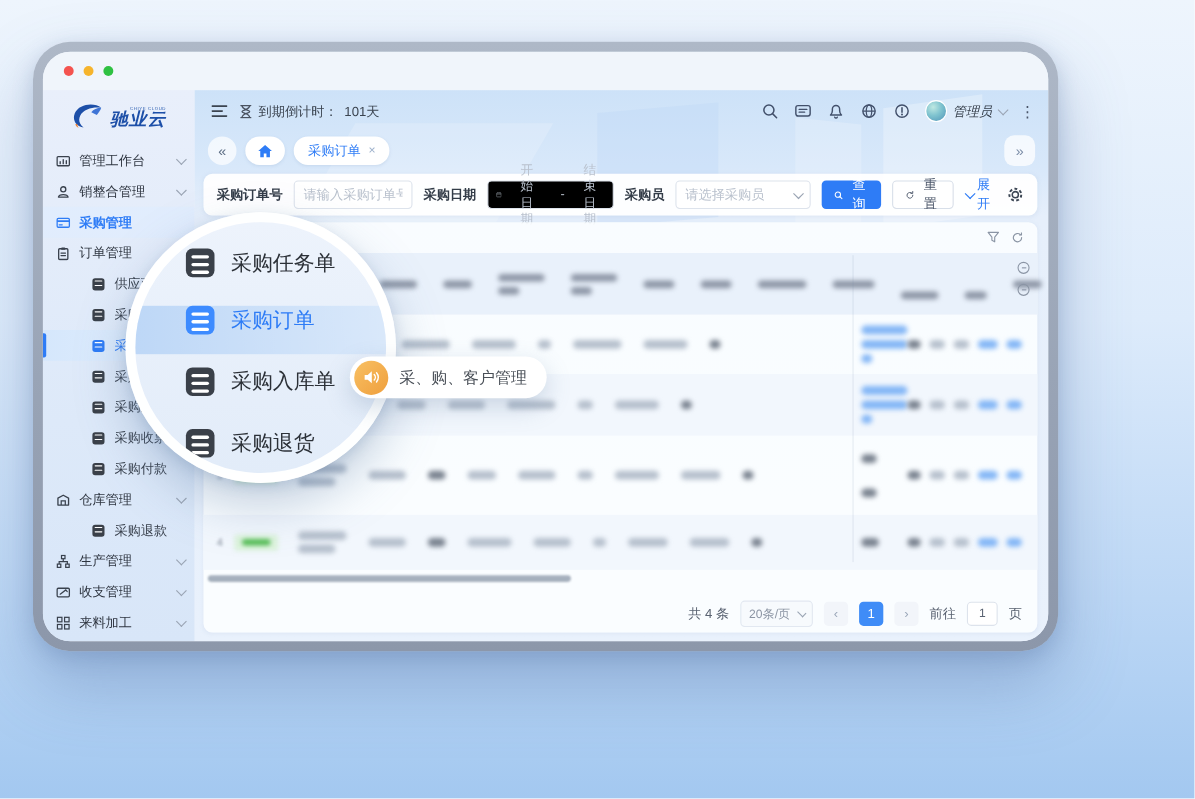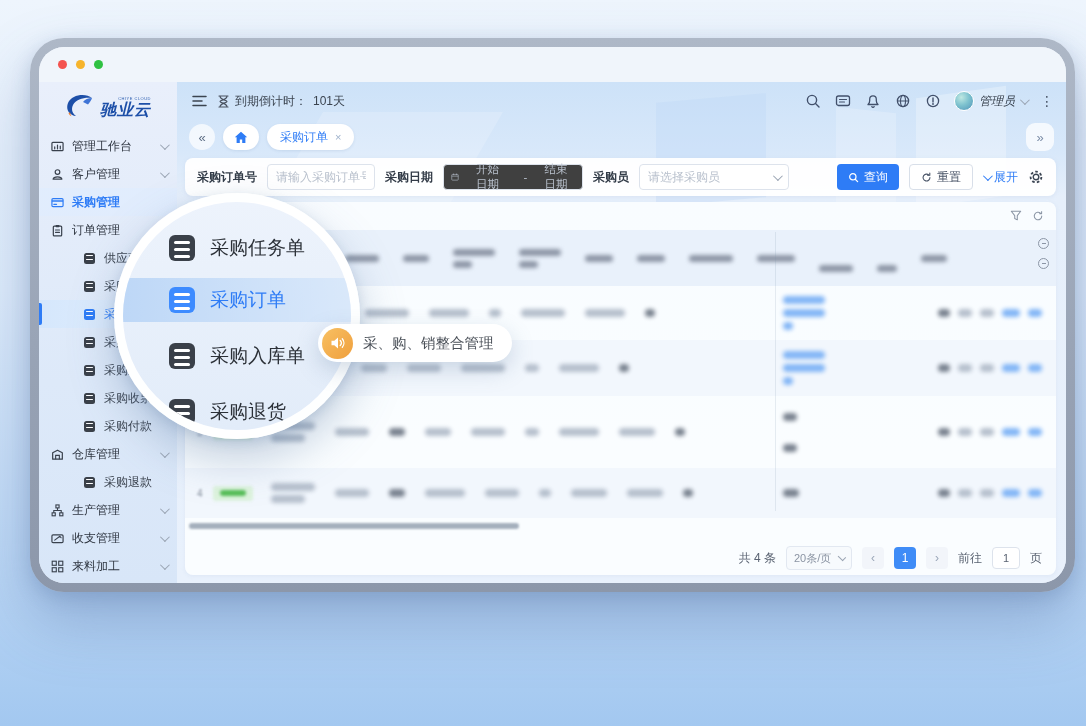--- a/index.html
+++ b/index.html
@@ -1,21 +1,21 @@
 <!DOCTYPE html>
 <html><head>
 <meta charset="utf-8">
 <style>
   * { margin:0; padding:0; box-sizing:border-box; }
   body { font-family:"Liberation Sans","DejaVu Sans",sans-serif; }
   .stage { position:relative; width:1086px; height:726px; overflow:hidden;
     background:linear-gradient(180deg,#eef5fd 0%,#ddebfb 40%,#bcd7f5 75%,#a3c8f0 100%); }
 
   
-  .frame { position:absolute; left:30px; top:38px; width:1045px; height:554px;
+  .frame { position:absolute; left:30px; top:38px; width:932px; height:554px;
     border-radius:34px; padding:9px;
     background:linear-gradient(180deg,#aeb8c7 0%,#99a4b6 55%,#8c97aa 100%);
     box-shadow:0 30px 60px rgba(80,110,160,.35), 0 6px 18px rgba(80,110,160,.25); }
   .screen { position:relative; width:100%; height:100%; border-radius:25px; overflow:hidden;
     background:#eef3fa; display:flex; flex-direction:column; }
 
   .titlebar { height:35px; flex:0 0 35px; display:flex; align-items:center; padding-left:19px; gap:9px;
     background:#f0f5fb; }
   .dot { width:9px; height:9px; border-radius:50%; }
   .dot.r{background:#f4534f}.dot.y{background:#f6b42c}.dot.g{background:#2fc142}
@@ -78,21 +78,21 @@
   .content { flex:1; padding:4px 10px 8px 8px; display:flex; flex-direction:column; position:relative; z-index:2; min-height:0; }
 
   
   .filterbar { height:38px; flex:0 0 38px; background:rgba(255,255,255,.95); border-radius:8px;
     display:flex; align-items:center; padding:0 12px; gap:10px; box-shadow:0 1px 4px rgba(140,165,200,.15); }
   .flabel { font-size:12px; font-weight:bold; color:#333c48; white-space:nowrap; }
   .finput { height:26px; border:1px solid #dde3ec; border-radius:4px; background:#fff; font-size:12px; color:#333;
     padding:0 8px; outline:none; }
   .finput::placeholder { color:#b9c1cd; }
   .order-input { width:108px; }
-  .date-box { width:140px; height:26px; border:1px solid #dde3ec; border-radius:4px; background:#404040;
+  .date-box { width:140px; height:26px; border:1px solid #dde3ec; border-radius:4px; background:#000000;
     display:flex; align-items:center; gap:17px; padding:0 7px; font-size:11.5px; color:#b9c1cd; cursor:text; }
   .sel-box { width:150px; height:26px; border:1px solid #dde3ec; border-radius:4px; background:#fff;
     display:flex; align-items:center; padding:0 8px; font-size:12px; color:#b9c1cd; cursor:pointer; }
   .sel-box .chev { margin-left:auto; transform:rotate(45deg) translateY(-2px); }
   .btn-primary { margin-left:auto; height:26px; padding:0 11px; border-radius:4px; background:#2e7cf6; color:#fff;
     font-size:12px; display:flex; align-items:center; gap:5px; cursor:pointer; border:none; }
   .btn-plain { height:26px; padding:0 11px; border-radius:4px; background:#fff; border:1px solid #d8dfe9;
     color:#4a5568; font-size:12px; display:flex; align-items:center; gap:5px; cursor:pointer; }
   .expand-link { display:flex; align-items:center; gap:4px; color:#2e7cf6; font-size:12px; cursor:pointer; }
   .expand-link .chev { border-color:#2e7cf6; }
@@ -130,21 +130,21 @@
     display:flex; align-items:center; padding:0 7px; font-size:11px; color:#8b94a3; cursor:pointer; }
   .psize .chev { margin-left:auto; width:5px; height:5px; }
   .pbtn { width:22px; height:22px; border-radius:4px; background:#f2f5fa; display:flex; align-items:center; justify-content:center; color:#9aa6b8; font-size:12px; cursor:pointer; }
   .pbtn.cur { background:#3f8cf7; color:#fff; }
   .goto-input { width:28px; height:22px; border:1px solid #dde3ec; border-radius:4px; text-align:center; font-size:11px; color:#5a6372; outline:none; }
 
   
   .magnifier { position:absolute; left:114px; top:193px; width:246px; height:246px; border-radius:50%;
     border:9px solid rgba(255,255,255,.96); background:linear-gradient(180deg,#edf3fc 0%,#e2ecf9 100%);
     box-shadow:0 20px 45px rgba(90,120,160,.35), 0 4px 12px rgba(90,120,160,.2); overflow:hidden; z-index:50; }
-  .mag-item { position:absolute; left:0; right:0; height:44px; display:flex; align-items:center; gap:15px; padding-left:46px;
+  .mag-item { position:absolute; left:0; right:0; height:44px; display:flex; gap:15px; padding-left:46px;
     font-size:19px; color:#2c3138; cursor:pointer; white-space:nowrap; }
   .mag-item.active { background:linear-gradient(90deg,rgba(182,211,246,.85),rgba(205,226,250,.55)); color:#2e7cf6; }
   .list-icon { width:26px; height:26px; border-radius:6px; background:#3a4049; position:relative; flex:0 0 26px; }
   .list-icon::before { content:""; position:absolute; left:5px; right:5px; top:6px; height:3px; background:#fff; border-radius:1.5px;
     box-shadow:0 7px 0 #fff, 0 14px 0 #fff; }
   .list-icon.blue { background:#3d8bff; }
 
   .callout { position:absolute; left:318px; top:324px; height:38px; border-radius:19px; background:#fff;
     display:flex; align-items:center; gap:10px; padding:0 18px 0 4px; z-index:60;
     box-shadow:0 8px 22px rgba(110,135,170,.3); }
@@ -192,21 +192,21 @@
                 <span class="lbl">管理工作台</span>
                 <span class="chev"></span>
               </div>
               <div class="side-item">
                 <span class="ic">
                   <svg width="13" height="13" viewBox="0 0 14 14">
                     <circle cx="7" cy="4.4" r="2.5" stroke="#39414d" stroke-width="1.3" fill="none"></circle>
                     <path d="M2.3 12c.6-3.2 8.8-3.2 9.4 0z" stroke="#39414d" stroke-width="1.3" fill="none" stroke-linejoin="round"></path>
                   </svg>
                 </span>
-                <span class="lbl">客户管理</span>
+                <span class="lbl">销整合管理</span>
                 <span class="chev"></span>
               </div>
               <div class="side-item active-group">
                 <span class="ic">
                   <svg width="13" height="13" viewBox="0 0 14 14">
                     <rect x="1" y="2.8" width="12" height="8.6" rx="1.2" stroke="#2e7cf6" stroke-width="1.3" fill="none"></rect>
                     <path d="M1 5.4h12" stroke="#2e7cf6" stroke-width="1.6"></path>
                     <path d="M3 9h3" stroke="#2e7cf6" stroke-width="1.2" stroke-linecap="round"></path>
                   </svg>
                 </span>
@@ -660,15 +660,15 @@
       </div>
     </div>
 
   <div class="callout">
     <span class="callout-ico">
       <svg width="16" height="14" viewBox="0 0 16 14">
           <path d="M1.5 4.8h2.8L8 1.5v11L4.3 9.2H1.5z" fill="#fff"></path>
           <path d="M10.2 4.5a3.6 3.6 0 010 5M12.3 2.8a6.3 6.3 0 010 8.4" stroke="#fff" stroke-width="1.3" fill="none" stroke-linecap="round"></path>
         </svg>
     </span>
-    <span class="callout-txt">采、购、销整合管理</span>
+    <span class="callout-txt">采、购、客户管理</span>
   </div>
 </div>
 
 </body></html>

